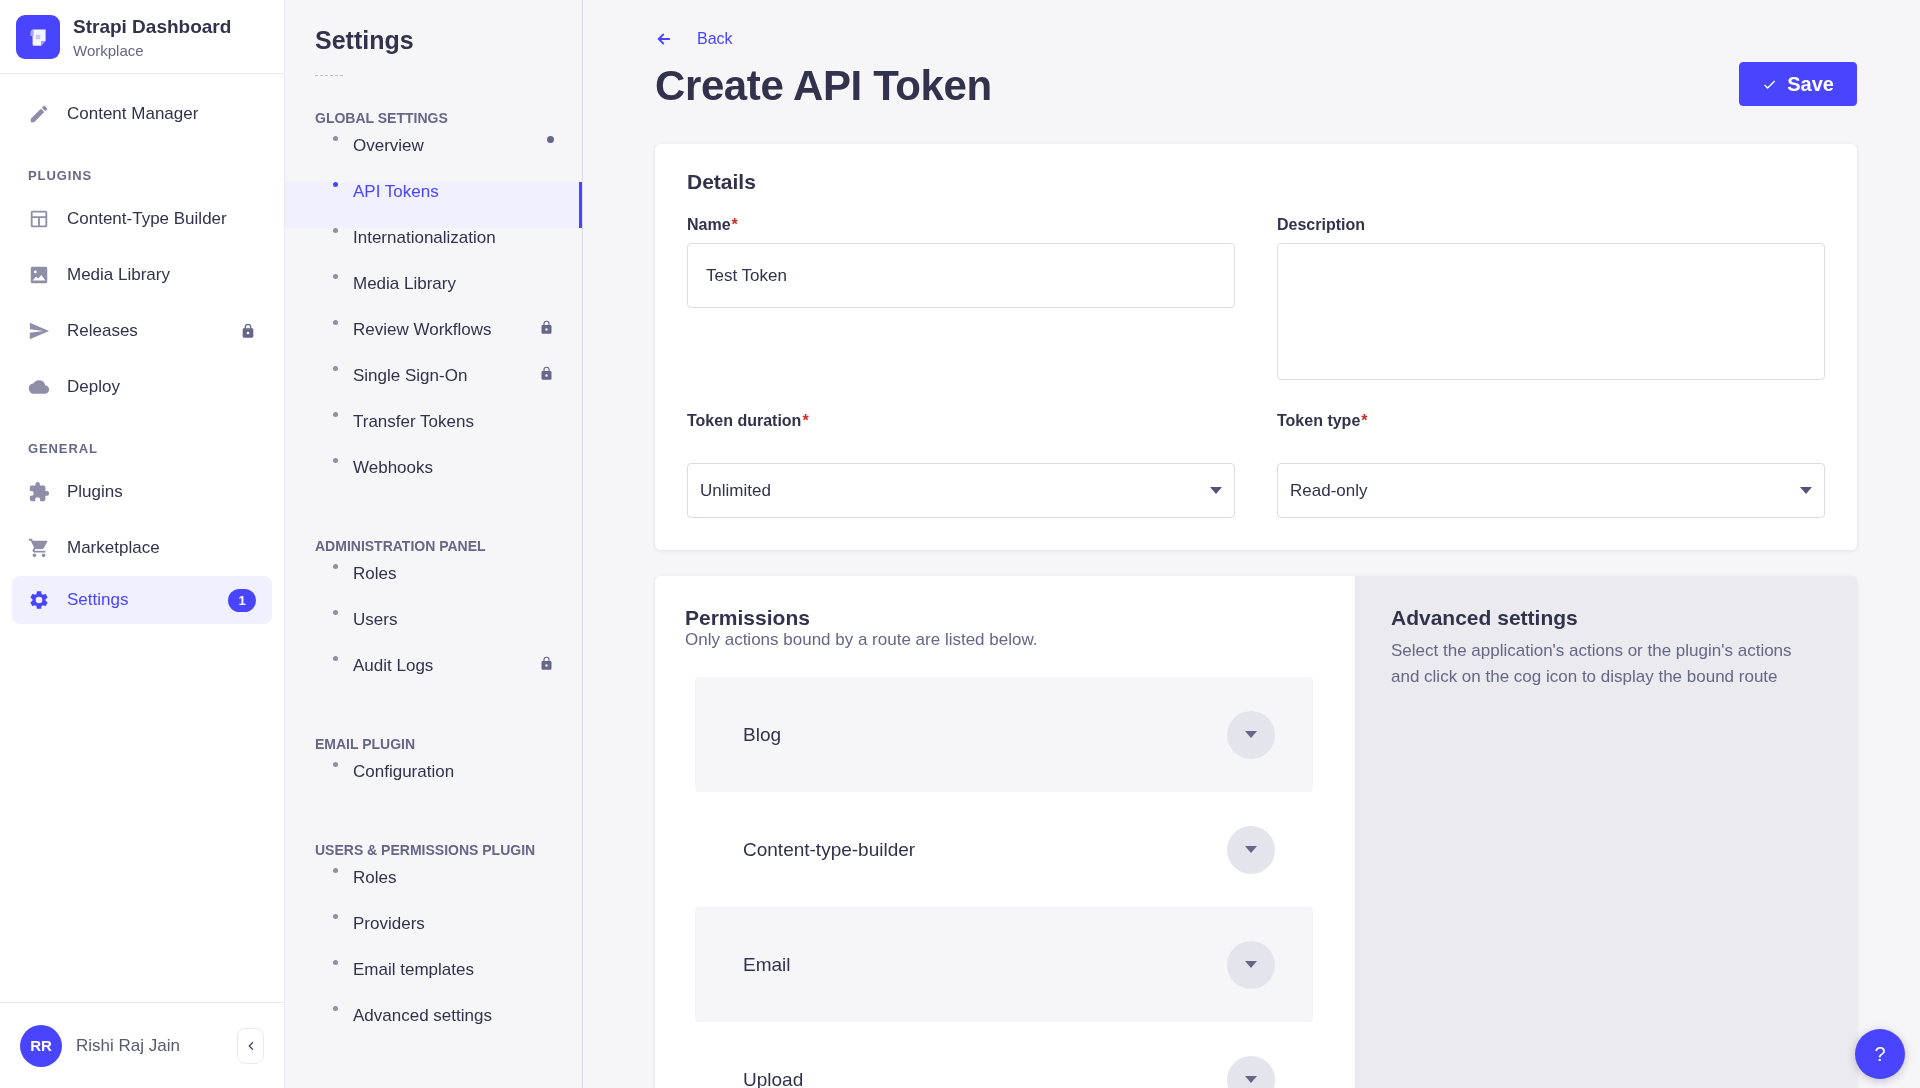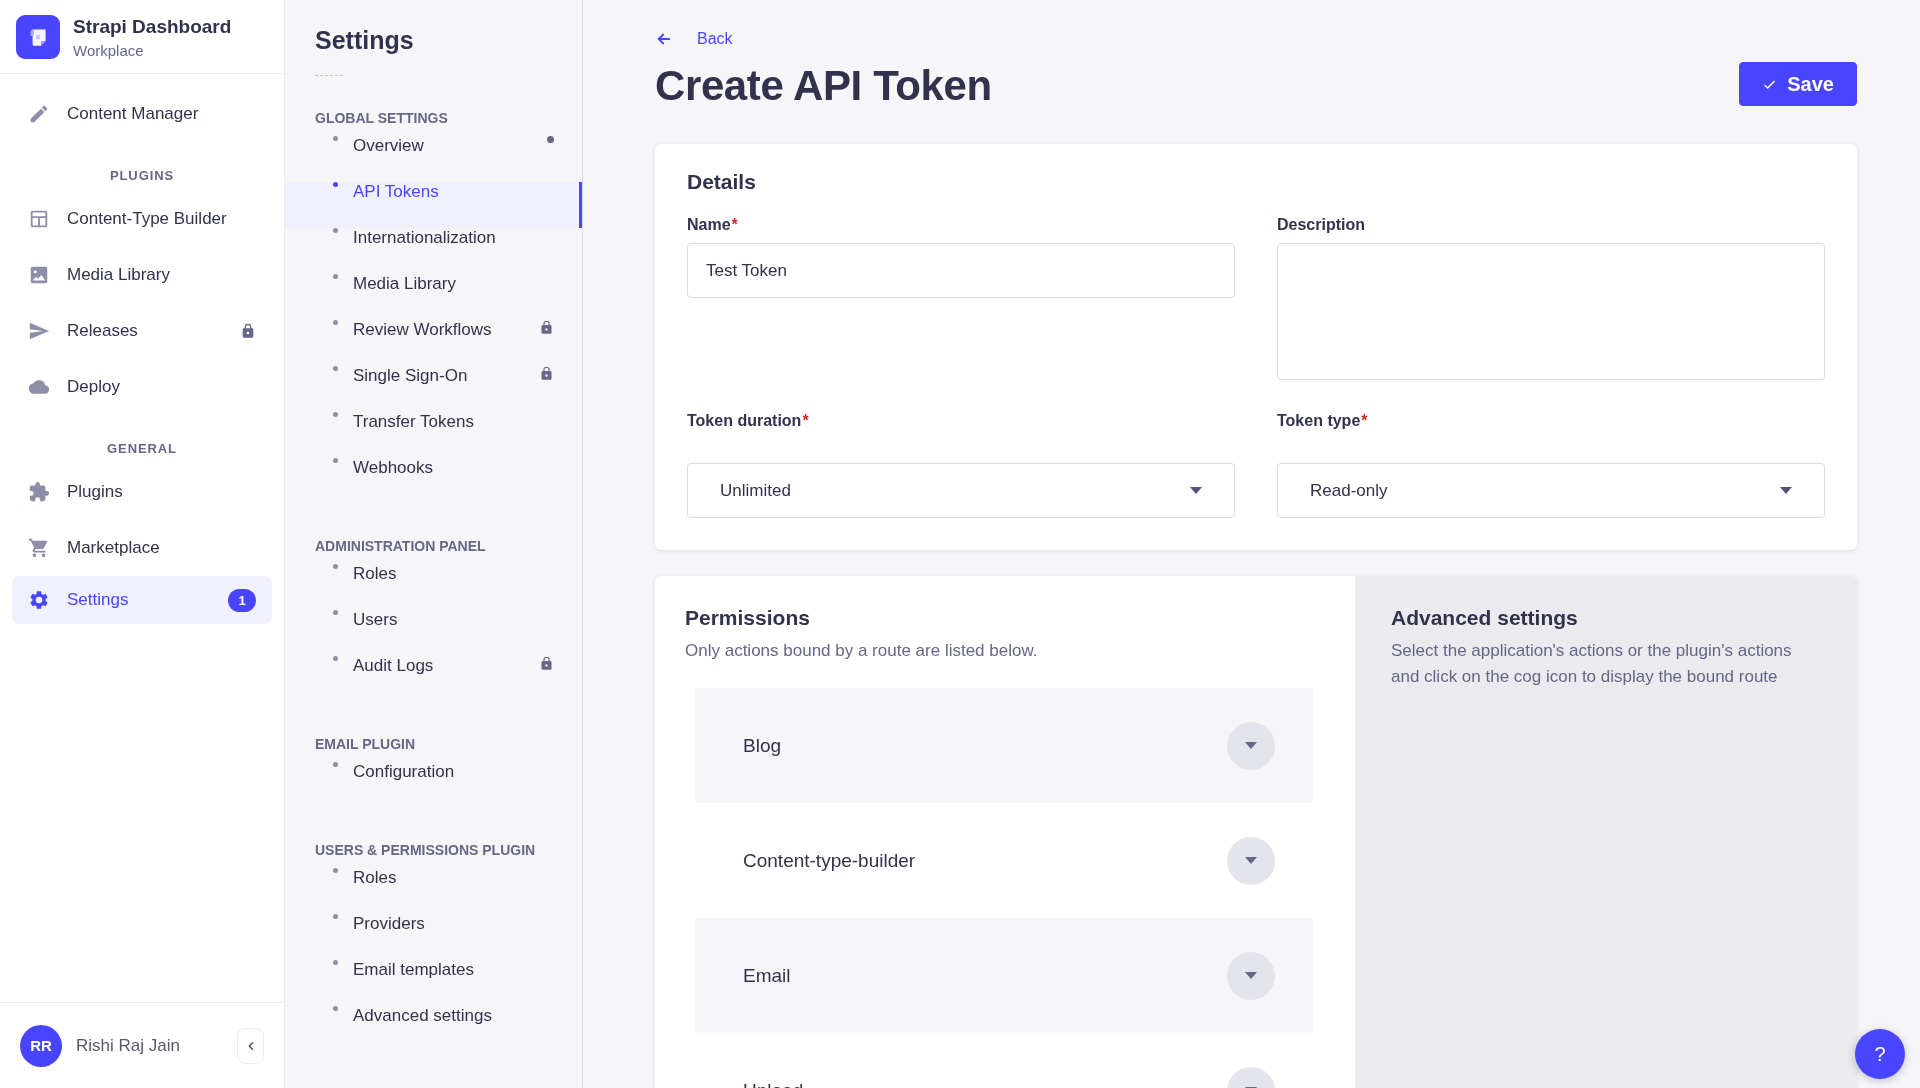--- a/index.html
+++ b/index.html
@@ -20,21 +20,21 @@
     display:flex; flex-direction:column;
   }
   .brand { display:flex; align-items:center; gap:13px; padding:15px 16px 14px; }
   .logo {
     width:44px; height:44px; border-radius:9px; background:#4945ff;
     display:flex; align-items:center; justify-content:center; flex-shrink:0;
   }
   .brand-title { font-size:19px; font-weight:700; color:#32324d; }
   .brand-sub { font-size:15px; color:#666687; margin-top:4px; }
   .nav-divider { height:1px; background:#eaeaef; }
-  .nav-scroll { padding-top:12px; flex:1;text-align:center; }
+  .nav-scroll { padding-top:12px; flex:1; }
   .nav-item {
     display:flex; align-items:center; gap:17px; height:56px;
     padding:0 28px; font-size:17px; color:#32324d; cursor:pointer;
   }
   .nav-item .ic { width:22px; height:22px; color:#8e8ea9; flex-shrink:0; }
   .nav-item.active {
     background:#f0f0ff; border-radius:8px; margin:0 12px; padding:0 16px;
     height:48px; color:#4945ff; font-weight:500;
   }
   .nav-item.active .ic { color:#4945ff; }
@@ -104,42 +104,42 @@
 
   .details-card {
     margin-top:34px; background:#fff; border-radius:6px;
     padding:26px 32px 32px; box-shadow:0 1px 4px rgba(33,33,52,0.1);
   }
   .card-heading { font-size:21px; font-weight:700; color:#32324d; }
   .fields-grid { display:grid; grid-template-columns:1fr 1fr; column-gap:42px; row-gap:28px; margin-top:22px; }
   .field-label { display:block; font-size:16px; font-weight:600; color:#32324d; margin-bottom:9px; }
   .req { color:#d02b20; margin-left:1px; }
   .text-input {
-    width:100%; height:55px; border:1px solid #dcdce4; border-radius:4px;
+    width:100%; height:65px; border:1px solid #dcdce4; border-radius:4px;
     padding:0 18px; font-size:17px; color:#32324d; background:#fff;
     font-family:"Liberation Sans", sans-serif;
   }
   .textarea {
     width:100%; height:137px; border:1px solid #dcdce4; border-radius:4px;
     padding:14px 18px; font-size:17px; color:#32324d; background:#fff; resize:none;
     font-family:"Liberation Sans", sans-serif;
   }
   .select {
     height:55px; border:1px solid #dcdce4; border-radius:4px; background:#fff;
     display:flex; align-items:center; justify-content:space-between;
-    padding:0 32px; font-size:17px; color:#32324d; cursor:pointer;margin-top:33px;
+    padding:0 12px; font-size:17px; color:#32324d; cursor:pointer;margin-top:33px;
   }
   .caret { width:0; height:0; border-left:6px solid transparent; border-right:6px solid transparent; border-top:7px solid #52527a; }
 
   .perm-wrap {
     margin-top:26px; display:flex; border-radius:6px 6px 0 0; overflow:hidden;
     min-height:520px; box-shadow:0 1px 4px rgba(33,33,52,0.1);
   }
   .perm-left { width:700px; min-width:700px; background:#fff; padding:30px 30px 30px 30px; }
-  .perm-sub { font-size:17px; color:#666687; margin-top:11px; }
+  .perm-sub { font-size:17px; color:#666687; }
   .accordions { margin:27px 12px 0 10px; }
   .acc-item { height:115px; display:flex; align-items:center; padding:0 38px 0 48px; border-radius:4px; }
   .acc-item.alt { background:#f6f6f9; }
   .acc-label { font-size:19px; font-weight:500; color:#32324d; }
   .acc-btn {
     margin-left:auto; width:48px; height:48px; border-radius:50%;
     background:#e4e4ec; border:none; cursor:pointer;
     display:flex; align-items:center; justify-content:center;
   }
   .acc-btn .caret { border-top-color:#666687; }

